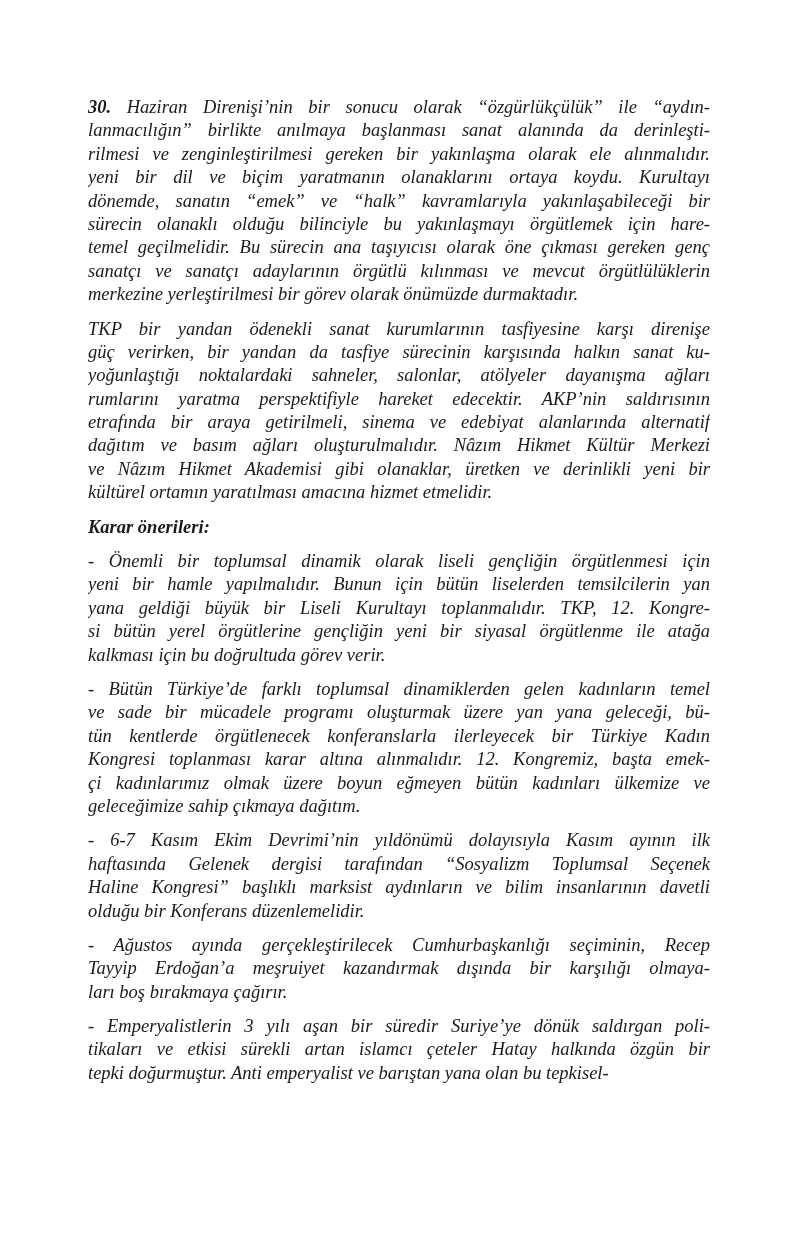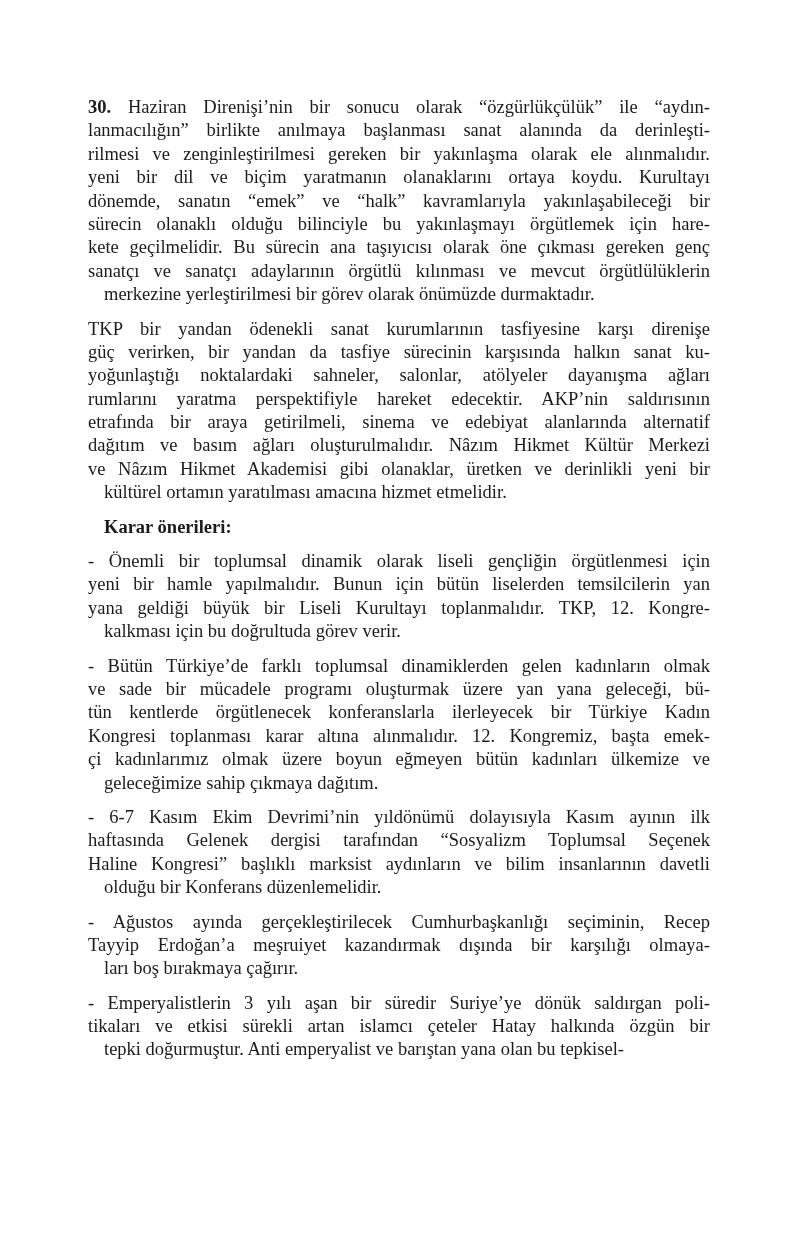--- a/index.html
+++ b/index.html
@@ -6,20 +6,21 @@
     margin: 0;
     padding: 0;
     background: #ffffff;
   }
   .book-page {
     position: relative;
     width: 798px;
     height: 1086px;
     background: #ffffff;
     overflow: hidden;
+    font-style: italic;
   }
   .text-block {
     position: absolute;
     left: 88px;
     top: 96px;
     width: 622px;
     font-family: "Liberation Serif", "DejaVu Serif", serif;
     font-size: 18.5px;
     line-height: 23.4px;
     color: #1b1b1b;
@@ -32,21 +33,20 @@
   }
   .line {
     text-align: justify;
     text-align-last: justify;
     -moz-text-align-last: justify;
     height: 23.4px;
     overflow: hidden;
   }
   .line.last {
     text-align-last: left;
-    margin-left: 16px;
     -moz-text-align-last: left;
   }
   .para.heading .line {
     font-weight: bold;
     text-align-last: left;
     -moz-text-align-last: left;
   }
   .lead-bold {
     font-weight: bold;
   }
@@ -66,45 +66,46 @@
 
 <div class="book-page">
   <div class="text-block">
       <div class="para">
         <div class="line"><span class="lead-bold">30.</span> Haziran Direnişi’nin bir sonucu olarak “özgürlükçülük” ile “aydın-</div>
         <div class="line">lanmacılığın” birlikte anılmaya başlanması sanat alanında da derinleşti-</div>
         <div class="line">rilmesi ve zenginleştirilmesi gereken bir yakınlaşma olarak ele alınmalıdır.</div>
         <div class="line">yeni bir dil ve biçim yaratmanın olanaklarını ortaya koydu. Kurultayı</div>
         <div class="line">dönemde, sanatın “emek” ve “halk” kavramlarıyla yakınlaşabileceği bir</div>
         <div class="line">sürecin olanaklı olduğu bilinciyle bu yakınlaşmayı örgütlemek için hare-</div>
-        <div class="line">kete geçilmelidir. Bu sürecin ana taşıyıcısı olarak öne çıkması gereken genç</div>
+        <div class="line">temel geçilmelidir. Bu sürecin ana taşıyıcısı olarak öne çıkması gereken genç</div>
         <div class="line">sanatçı ve sanatçı adaylarının örgütlü kılınması ve mevcut örgütlülüklerin</div>
         <div class="line last">merkezine yerleştirilmesi bir görev olarak önümüzde durmaktadır.</div>
       </div>
       <div class="para">
         <div class="line">TKP bir yandan ödenekli sanat kurumlarının tasfiyesine karşı direnişe</div>
         <div class="line">güç verirken, bir yandan da tasfiye sürecinin karşısında halkın sanat ku-</div>
         <div class="line">yoğunlaştığı noktalardaki sahneler, salonlar, atölyeler dayanışma ağları</div>
         <div class="line">rumlarını yaratma perspektifiyle hareket edecektir. AKP’nin saldırısının</div>
         <div class="line">etrafında bir araya getirilmeli, sinema ve edebiyat alanlarında alternatif</div>
         <div class="line">dağıtım ve basım ağları oluşturulmalıdır. Nâzım Hikmet Kültür Merkezi</div>
         <div class="line">ve Nâzım Hikmet Akademisi gibi olanaklar, üretken ve derinlikli yeni bir</div>
         <div class="line last">kültürel ortamın yaratılması amacına hizmet etmelidir.</div>
       </div>
       <div class="para heading">
         <div class="line last">Karar önerileri:</div>
       </div>
       <div class="para">
         <div class="line">- Önemli bir toplumsal dinamik olarak liseli gençliğin örgütlenmesi için</div>
         <div class="line">yeni bir hamle yapılmalıdır. Bunun için bütün liselerden temsilcilerin yan</div>
         <div class="line">yana geldiği büyük bir Liseli Kurultayı toplanmalıdır. TKP, 12. Kongre-</div>
+        <div class="line">si bütün yerel örgütlerine gençliğin yeni bir siyasal örgütlenme ile atağa</div>
         <div class="line last">kalkması için bu doğrultuda görev verir.</div>
       </div>
       <div class="para">
-        <div class="line">- Bütün Türkiye’de farklı toplumsal dinamiklerden gelen kadınların olmak</div>
+        <div class="line">- Bütün Türkiye’de farklı toplumsal dinamiklerden gelen kadınların temel</div>
         <div class="line">ve sade bir mücadele programı oluşturmak üzere yan yana geleceği, bü-</div>
         <div class="line">tün kentlerde örgütlenecek konferanslarla ilerleyecek bir Türkiye Kadın</div>
         <div class="line">Kongresi toplanması karar altına alınmalıdır. 12. Kongremiz, başta emek-</div>
         <div class="line">çi kadınlarımız olmak üzere boyun eğmeyen bütün kadınları ülkemize ve</div>
         <div class="line last">geleceğimize sahip çıkmaya dağıtım.</div>
       </div>
       <div class="para">
         <div class="line">- 6-7 Kasım Ekim Devrimi’nin yıldönümü dolayısıyla Kasım ayının ilk</div>
         <div class="line">haftasında Gelenek dergisi tarafından “Sosyalizm Toplumsal Seçenek</div>
         <div class="line">Haline Kongresi” başlıklı marksist aydınların ve bilim insanlarının davetli</div>

